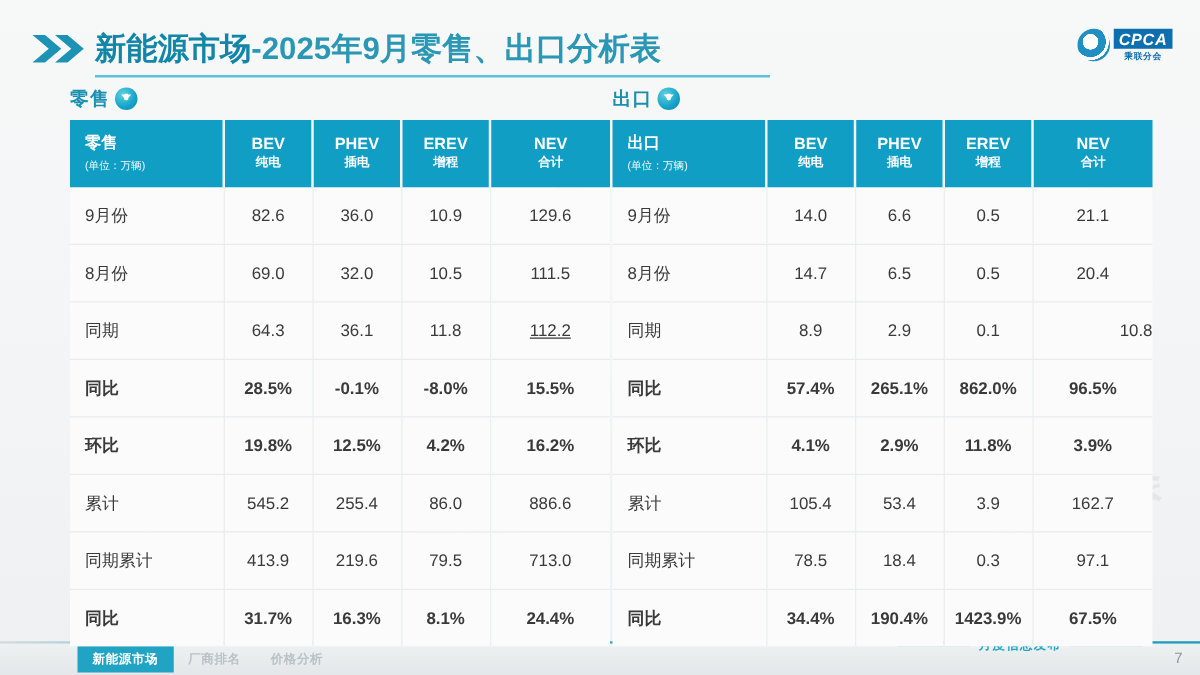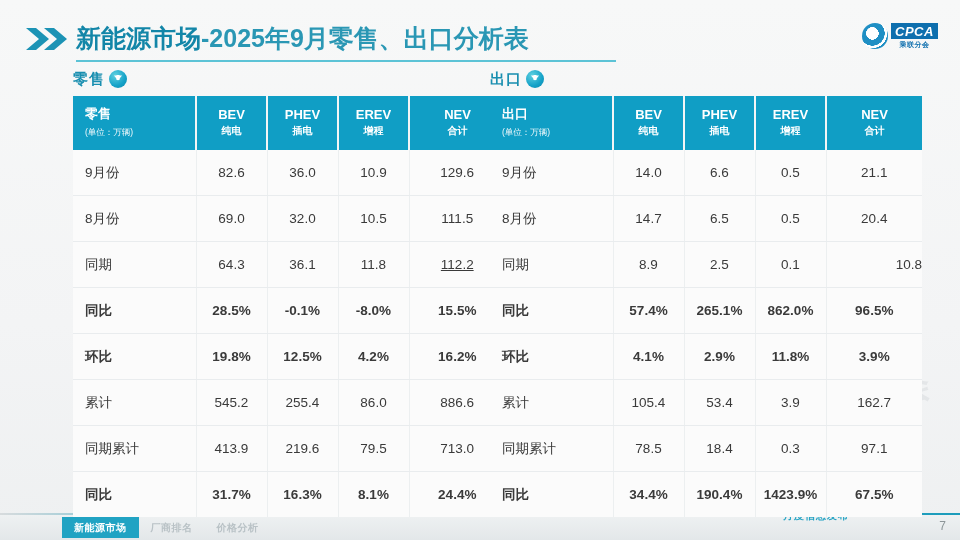--- a/index.html
+++ b/index.html
@@ -85,21 +85,21 @@
     font-size: 7px;
     color: #0e6fae;
     font-weight: bold;
     margin-top: 1px;
     letter-spacing: 0.5px;
   }
   #logo .right { display:flex; flex-direction:column; align-items:center; }
 
   
   .panel { position: absolute; top: 68px; }
-  #panel-left  { left: 73px;  width: 412px; }
+  #panel-left  { left: 56px;  width: 412px; }
   #panel-right { left: 490px; width: 412px; }
 
   .panel-head {
     display: flex;
     align-items: center;
     height: 22px;
     margin-bottom: 6px;
   }
   .panel-head .ptitle {
     font-size: 15px;
@@ -427,21 +427,21 @@
           <tr>
             <td class="lab" style="width: 110px;">8月份</td>
             <td style="width: 69px;">14.7</td>
             <td style="width: 69px;">6.5</td>
             <td style="width: 69px;">0.5</td>
             <td style="width: 95px;">20.4</td>
           </tr>
           <tr>
             <td class="lab" style="width: 110px;">同期</td>
             <td style="width: 69px;">8.9</td>
-            <td style="width: 69px;">2.5</td>
+            <td style="width: 69px;">2.9</td>
             <td style="width: 69px;">0.1</td>
             <td style="width: 95px; text-align: right;">10.8</td>
           </tr>
           <tr class="pct">
             <td class="lab" style="width: 110px;">同比</td>
             <td style="width: 69px;">57.4%</td>
             <td style="width: 69px;">265.1%</td>
             <td style="width: 69px;">862.0%</td>
             <td style="width: 95px;">96.5%</td>
           </tr>

